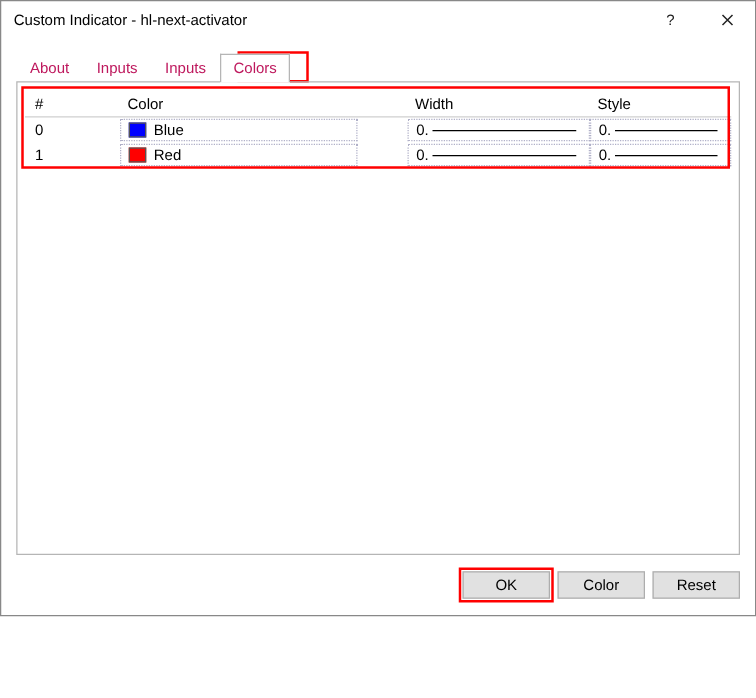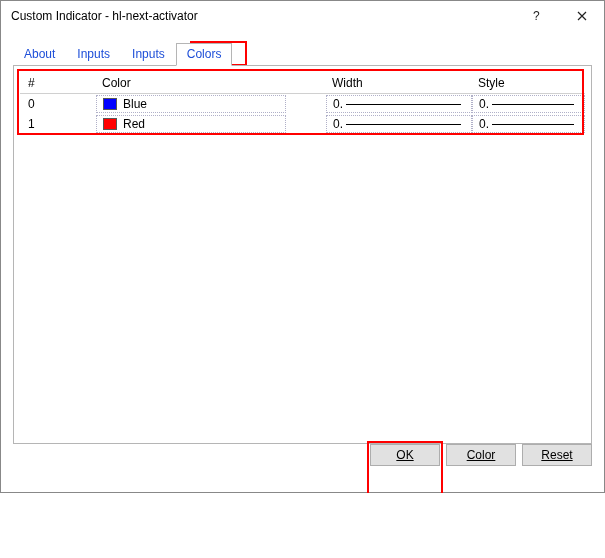--- a/index.html
+++ b/index.html
@@ -3,39 +3,39 @@
 <meta charset="utf-8">
 <style>
 * { box-sizing: border-box; font-family: "Segoe UI", Tahoma, sans-serif; font-size: 12px; }
 body { margin: 0; padding: 0; background: #fff; }
 .dialog { width: 605px; height: 493px; border: 1px solid #888; background: #fff; display: flex; flex-direction: column; position: relative; }
 .titlebar { height: 30px; display: flex; align-items: center; padding-left: 10px; }
 .titlebar .title { flex: 1; font-size: 12px; color: #000; }
 .titlebar .tbbtn { width: 44px; height: 30px; display: flex; align-items: center; justify-content: center; color: #222; }
 .body { flex: 1; padding: 12px 12px 0 12px; display: flex; flex-direction: column; }
 .tabs-row { display: flex; align-items: flex-end; position: relative; }
-.tab { padding: 3px 10px 4px 10px; border: 1px solid transparent; cursor: default; color: #1d4ed8; position: relative; }
+.tab { padding: 3px 10px 4px 10px; border: 1px solid transparent; cursor: default; color: #be185d; position: relative; }
 .tab.active { border: 1px solid #b5b5b5; border-bottom: 1px solid #fff; background: #fff; z-index: 2; text-align: right; }
 .tab-highlight { position: absolute; border: 2px solid #f00; pointer-events: none; }
 .tabpanel { border: 1px solid #b5b5b5; flex: 1; padding: 6px; margin-top: -1px; position: relative; }
 .table-highlight { position: absolute; border: 2px solid #f00; pointer-events: none; }
 .grid { position: relative; }
 .grid-header { display: flex; height: 22px; align-items: center; border-bottom: 1px solid #d0d0d0; color: #000; }
 .col-idx { width: 32px; padding-left: 8px; }
 .col-color { width: 190px; padding-left: 6px; margin-left: 44px; }
 .col-width { width: 146px; padding-left: 6px; margin-left: 40px; }
 .col-style { flex: 1; padding-left: 6px; }
 .grid-row { display: flex; height: 20px; align-items: center; }
 .grid-row .col-idx { width: 32px; padding-left: 8px; }
 .swatch { width: 14px; height: 12px; display: inline-block; border: 1px solid #555; margin-right: 6px; vertical-align: middle; }
 .dotted-cell { border: 1px dotted #b0b0c8; height: 18px; display: flex; align-items: center; }
 .val-num { margin-right: 3px; }
 .linepreview { flex:1; height: 0; position: relative; margin-right: 10px; }
 .linepreview::before { content:""; position:absolute; top:50%; left:0; right:0; border-top: 1.6px solid #000; }
-.footer { height: 48px; display: flex; justify-content: flex-end; padding-right: 12px; gap: 6px; text-decoration: underline; }
+.footer { height: 48px; display: flex; align-items: center; justify-content: flex-end; padding-right: 12px; gap: 6px; }
 .btn { width: 70px; height: 22px; border: 1px solid #adadad; background: #e1e1e1; display: flex; align-items: center; justify-content: center; cursor: default; color:#000; }
 .btn-highlight { position: relative; }
 .btn-highlight::after { content:""; position:absolute; left:-3px; top:-3px; right:-3px; bottom:-3px; border: 2px solid #f00; pointer-events:none; }
 .close-x svg, .help-q svg { display:block; }
 </style>
 </head>
 <body>
 
 <div class="dialog">
 

